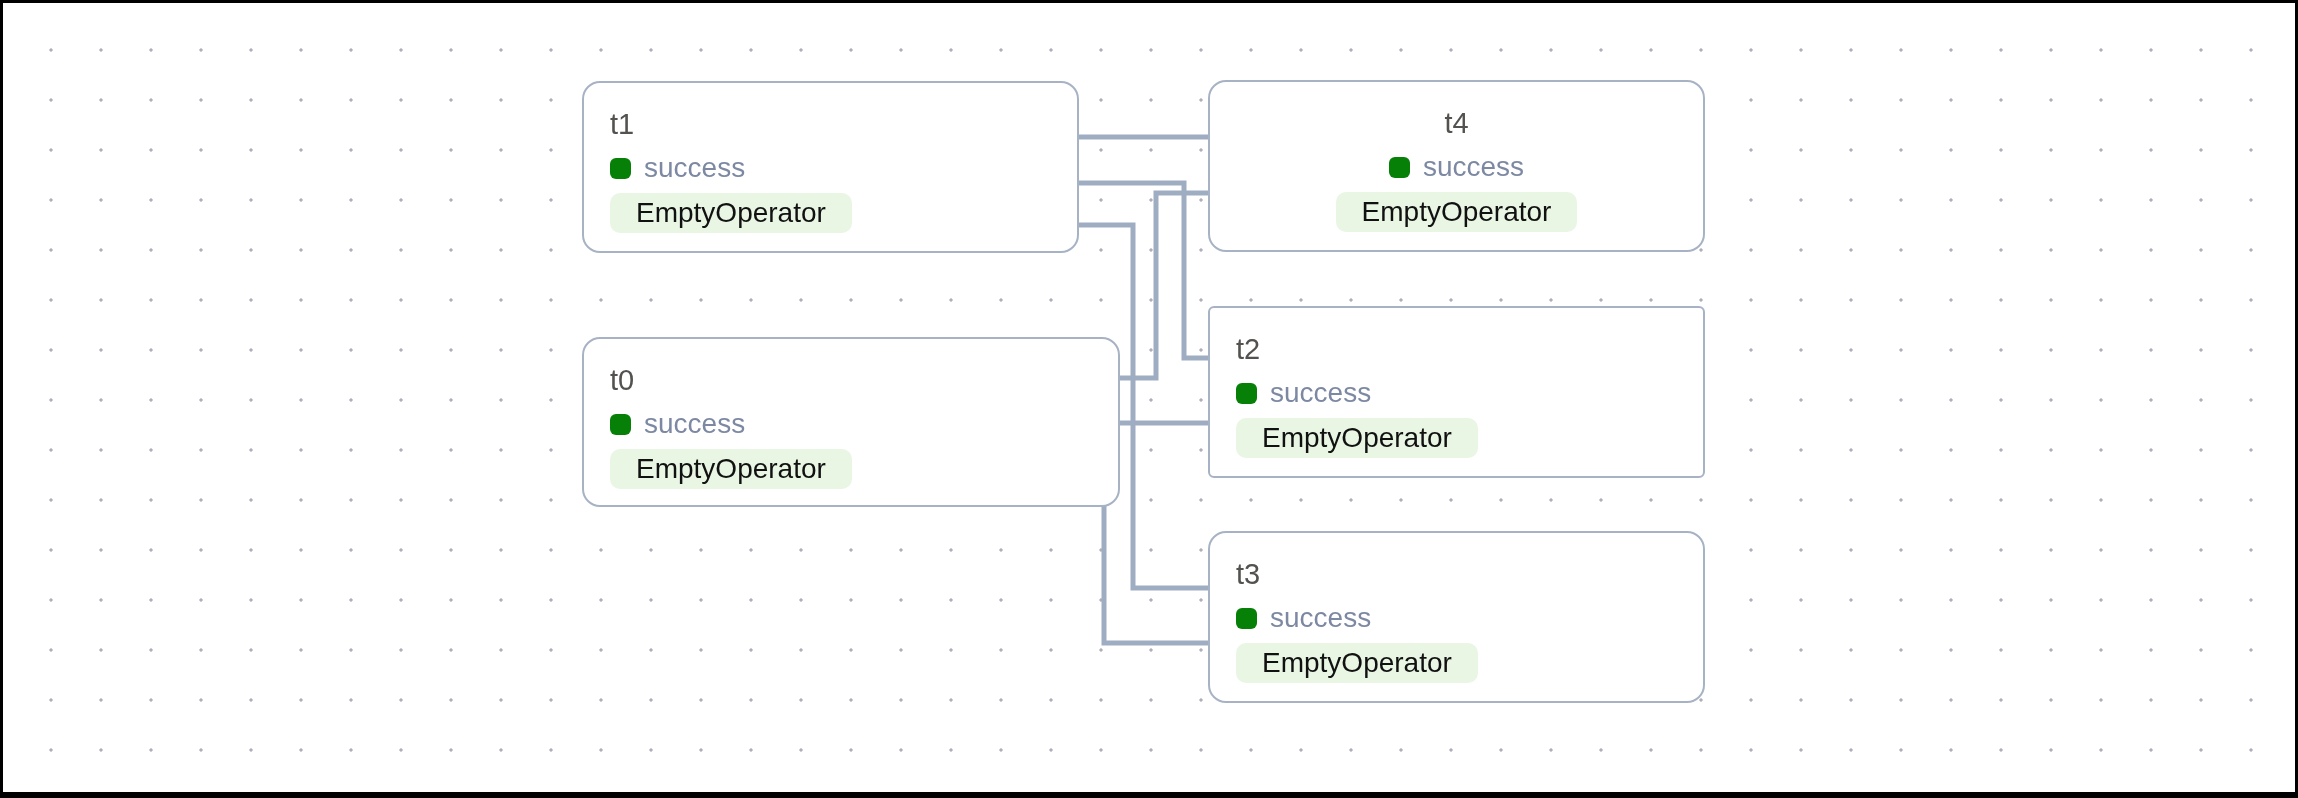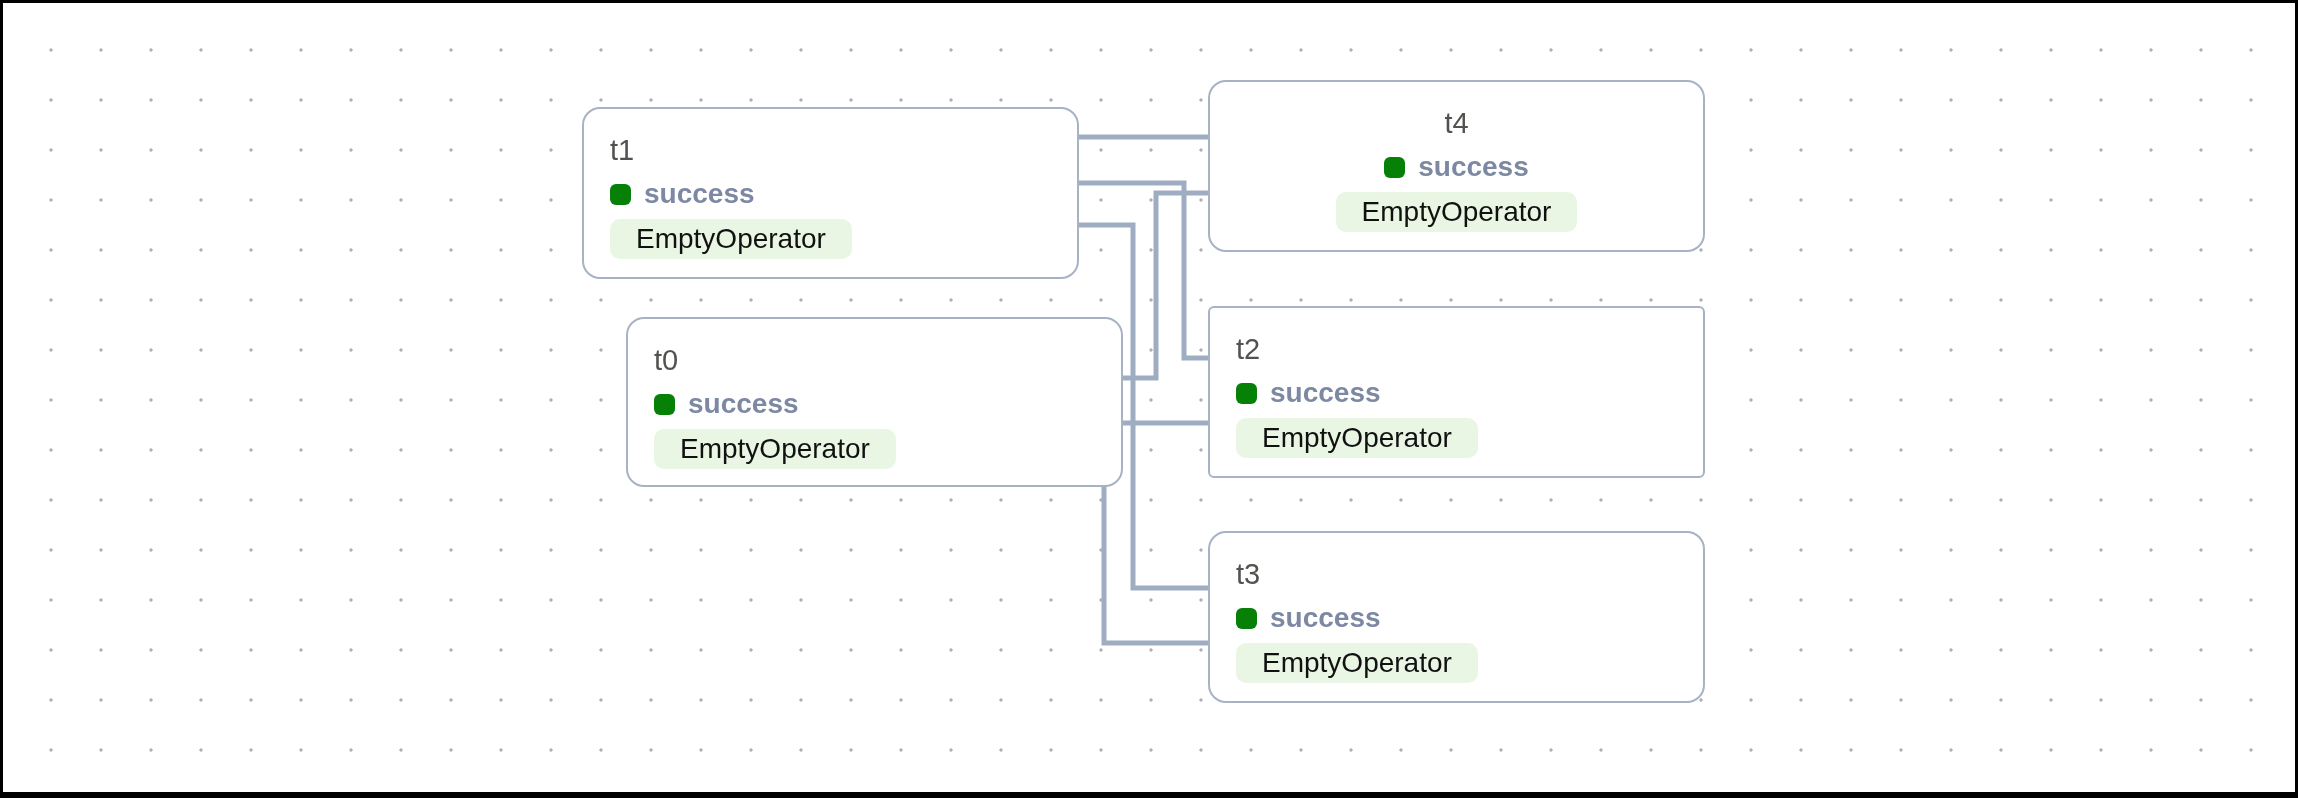--- a/index.html
+++ b/index.html
@@ -55,21 +55,20 @@
   .node-title{
     font-size:29px;
     line-height:38px;
     color:var(--title);
   }
   .status-row{
     display:flex;
     align-items:center;
     gap:13px;
     height:30px;
-    font-weight:bold;
   }
   .status-dot{
     width:21px;
     height:21px;
     border-radius:6px;
     background:var(--green);
     flex:0 0 auto;
   }
   .status-label{
     font-size:28px;
@@ -90,29 +89,29 @@
 
 <div id="canvas">
   <svg id="edge-layer" viewBox="0 0 2298 798" xmlns="http://www.w3.org/2000/svg">
       <polyline points="1076,134 1205,134" fill="none" stroke="#9fadc2" stroke-width="5"></polyline>
       <polyline points="1076,180 1181,180 1181,355 1205,355" fill="none" stroke="#9fadc2" stroke-width="5"></polyline>
       <polyline points="1076,222 1130,222 1130,585 1205,585" fill="none" stroke="#9fadc2" stroke-width="5"></polyline>
       <polyline points="1076,375 1153,375 1153,190 1205,190" fill="none" stroke="#9fadc2" stroke-width="5"></polyline>
       <polyline points="1076,420 1205,420" fill="none" stroke="#9fadc2" stroke-width="5"></polyline>
       <polyline points="1076,461 1101,461 1101,640 1205,640" fill="none" stroke="#9fadc2" stroke-width="5"></polyline>
     </svg>
-<div class="node" style="left: 579px; top: 104px; width: 497px; height: 172px;">
+<div class="node" style="left: 579px; top: 78px; width: 497px; height: 172px;">
       <div class="node-title">t1</div>
       <div class="status-row">
         <span class="status-dot"></span>
         <span class="status-label">success</span>
       </div>
       <div class="operator-badge">EmptyOperator</div>
     </div>
-    <div class="node" style="left: 579px; top: 314px; width: 497px; height: 170px; margin-left: 44px;">
+    <div class="node" style="left: 579px; top: 334px; width: 538px; height: 170px;">
       <div class="node-title">t0</div>
       <div class="status-row">
         <span class="status-dot"></span>
         <span class="status-label">success</span>
       </div>
       <div class="operator-badge">EmptyOperator</div>
     </div>
     <div class="node" style="left: 1205px; top: 77px; width: 497px; height: 172px; align-items: center;">
       <div class="node-title">t4</div>
       <div class="status-row">

